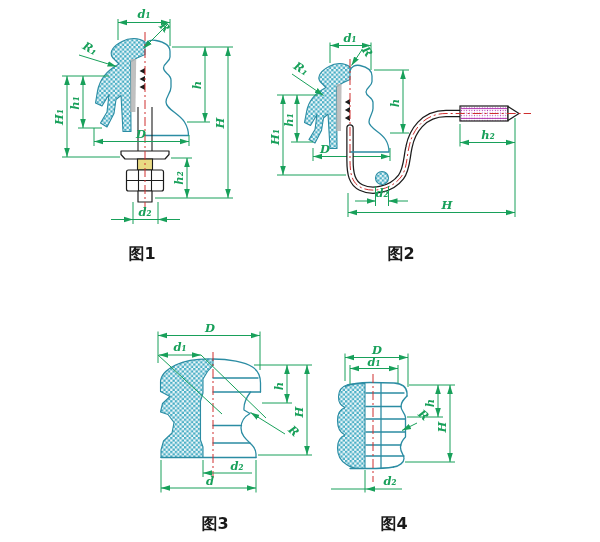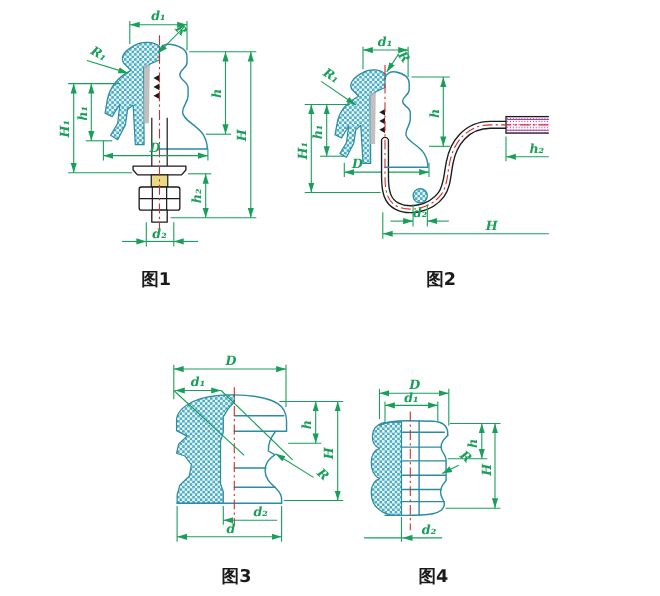--- a/index.html
+++ b/index.html
@@ -1,17 +1,17 @@
 <!DOCTYPE html>
 <html style="--dim: #18a05a; --outline: #2b8ca3; --centerline: #cf2e2e; --hardware: #1c1c1c; --thread: #b23ab2; --caption: #1a1a1a;"><head>
 <meta charset="utf-8">
 <style>
   html,body{margin:0;padding:0;background:#fff;}
   #stage{position:relative;width:499px;height:542px;background:#fff;overflow:hidden;
-         font-family:"DejaVu Sans",sans-serif;}
+         font-family:"DejaVu Sans",sans-serif;padding-left:36px;}
   svg{position:absolute;left:0;top:0;}
   .dim{stroke:var(--dim);stroke-width:1;fill:none;}
   .mkr{fill:var(--dim);}
   .dimtxt{fill:var(--dim);font:italic bold 11.5px "DejaVu Serif","Liberation Serif",serif;text-anchor:middle;}
   .body{stroke:var(--outline);stroke-width:1.3;fill:none;stroke-linejoin:round;stroke-linecap:round;}
   .sect{stroke:var(--outline);stroke-width:1.1;fill:url(#hz);stroke-linejoin:round;}
   .cl{stroke:var(--centerline);stroke-width:1;fill:none;stroke-dasharray:9 3 2 3;}
   .hw{stroke:var(--hardware);stroke-width:1.2;fill:#fff;stroke-linejoin:round;}
   .hwl{stroke:var(--hardware);stroke-width:1.1;fill:none;}
   .hooko{stroke:var(--hardware);stroke-width:7.5;fill:none;stroke-linecap:round;}

